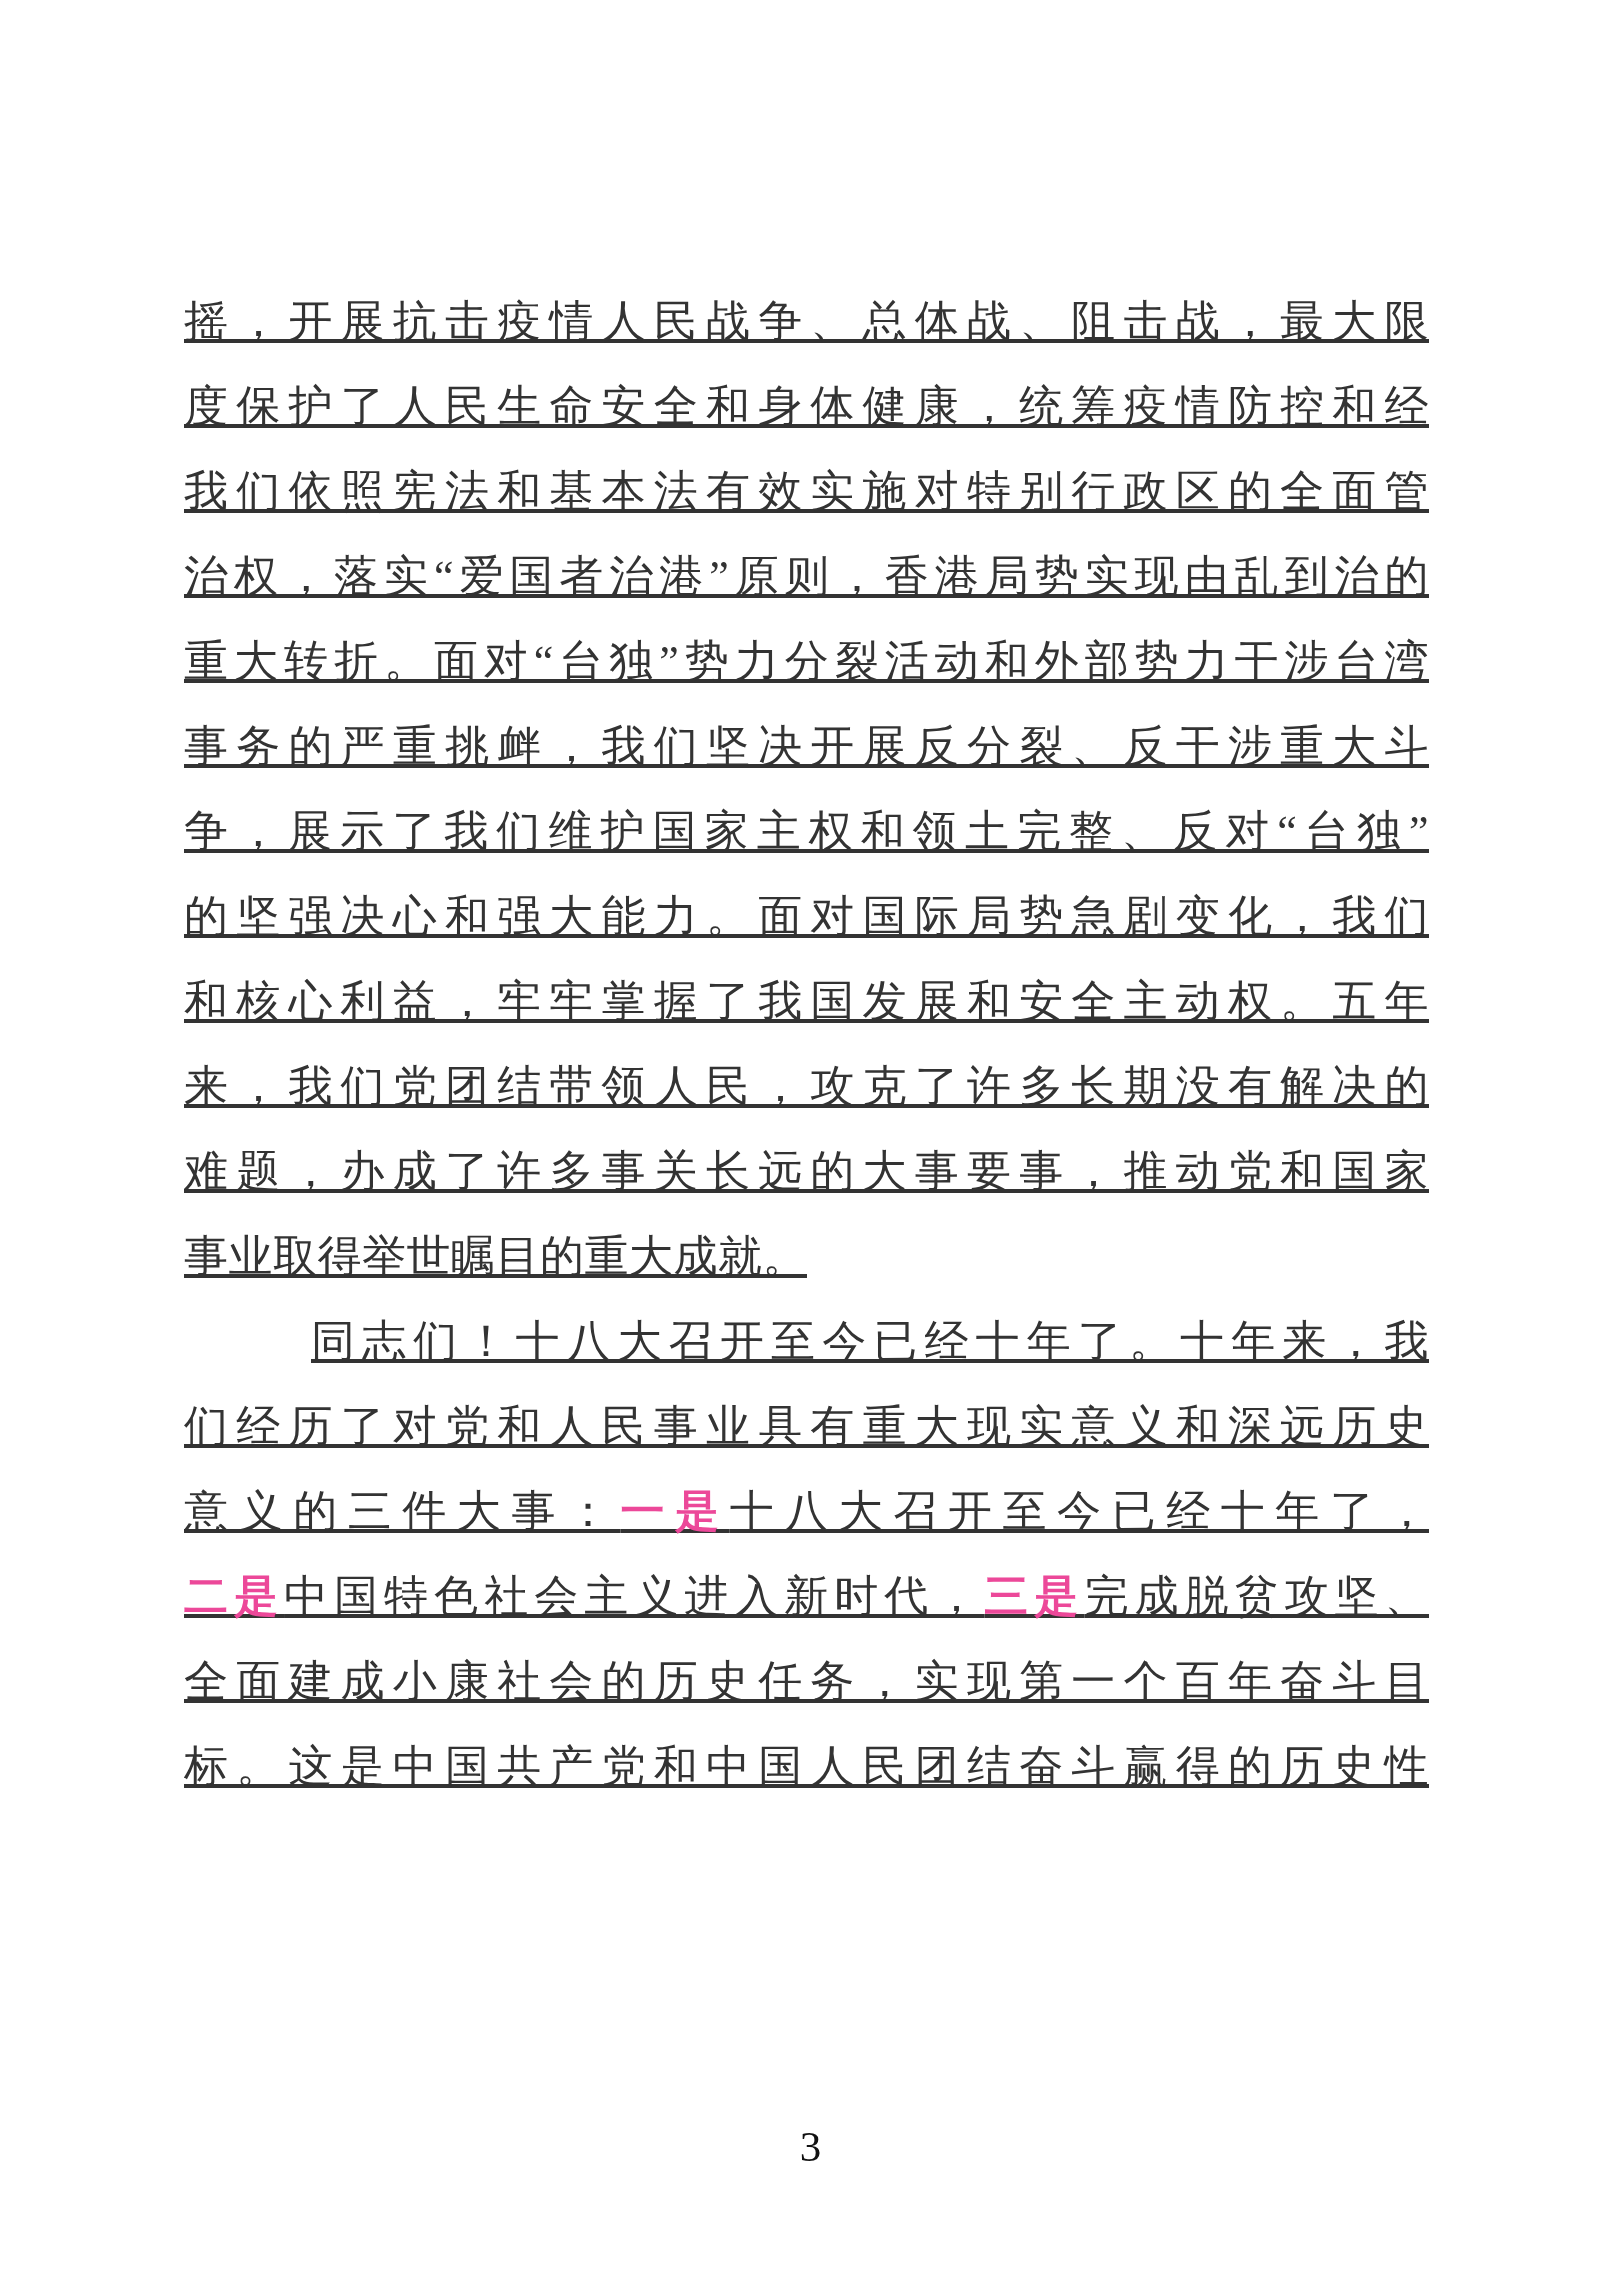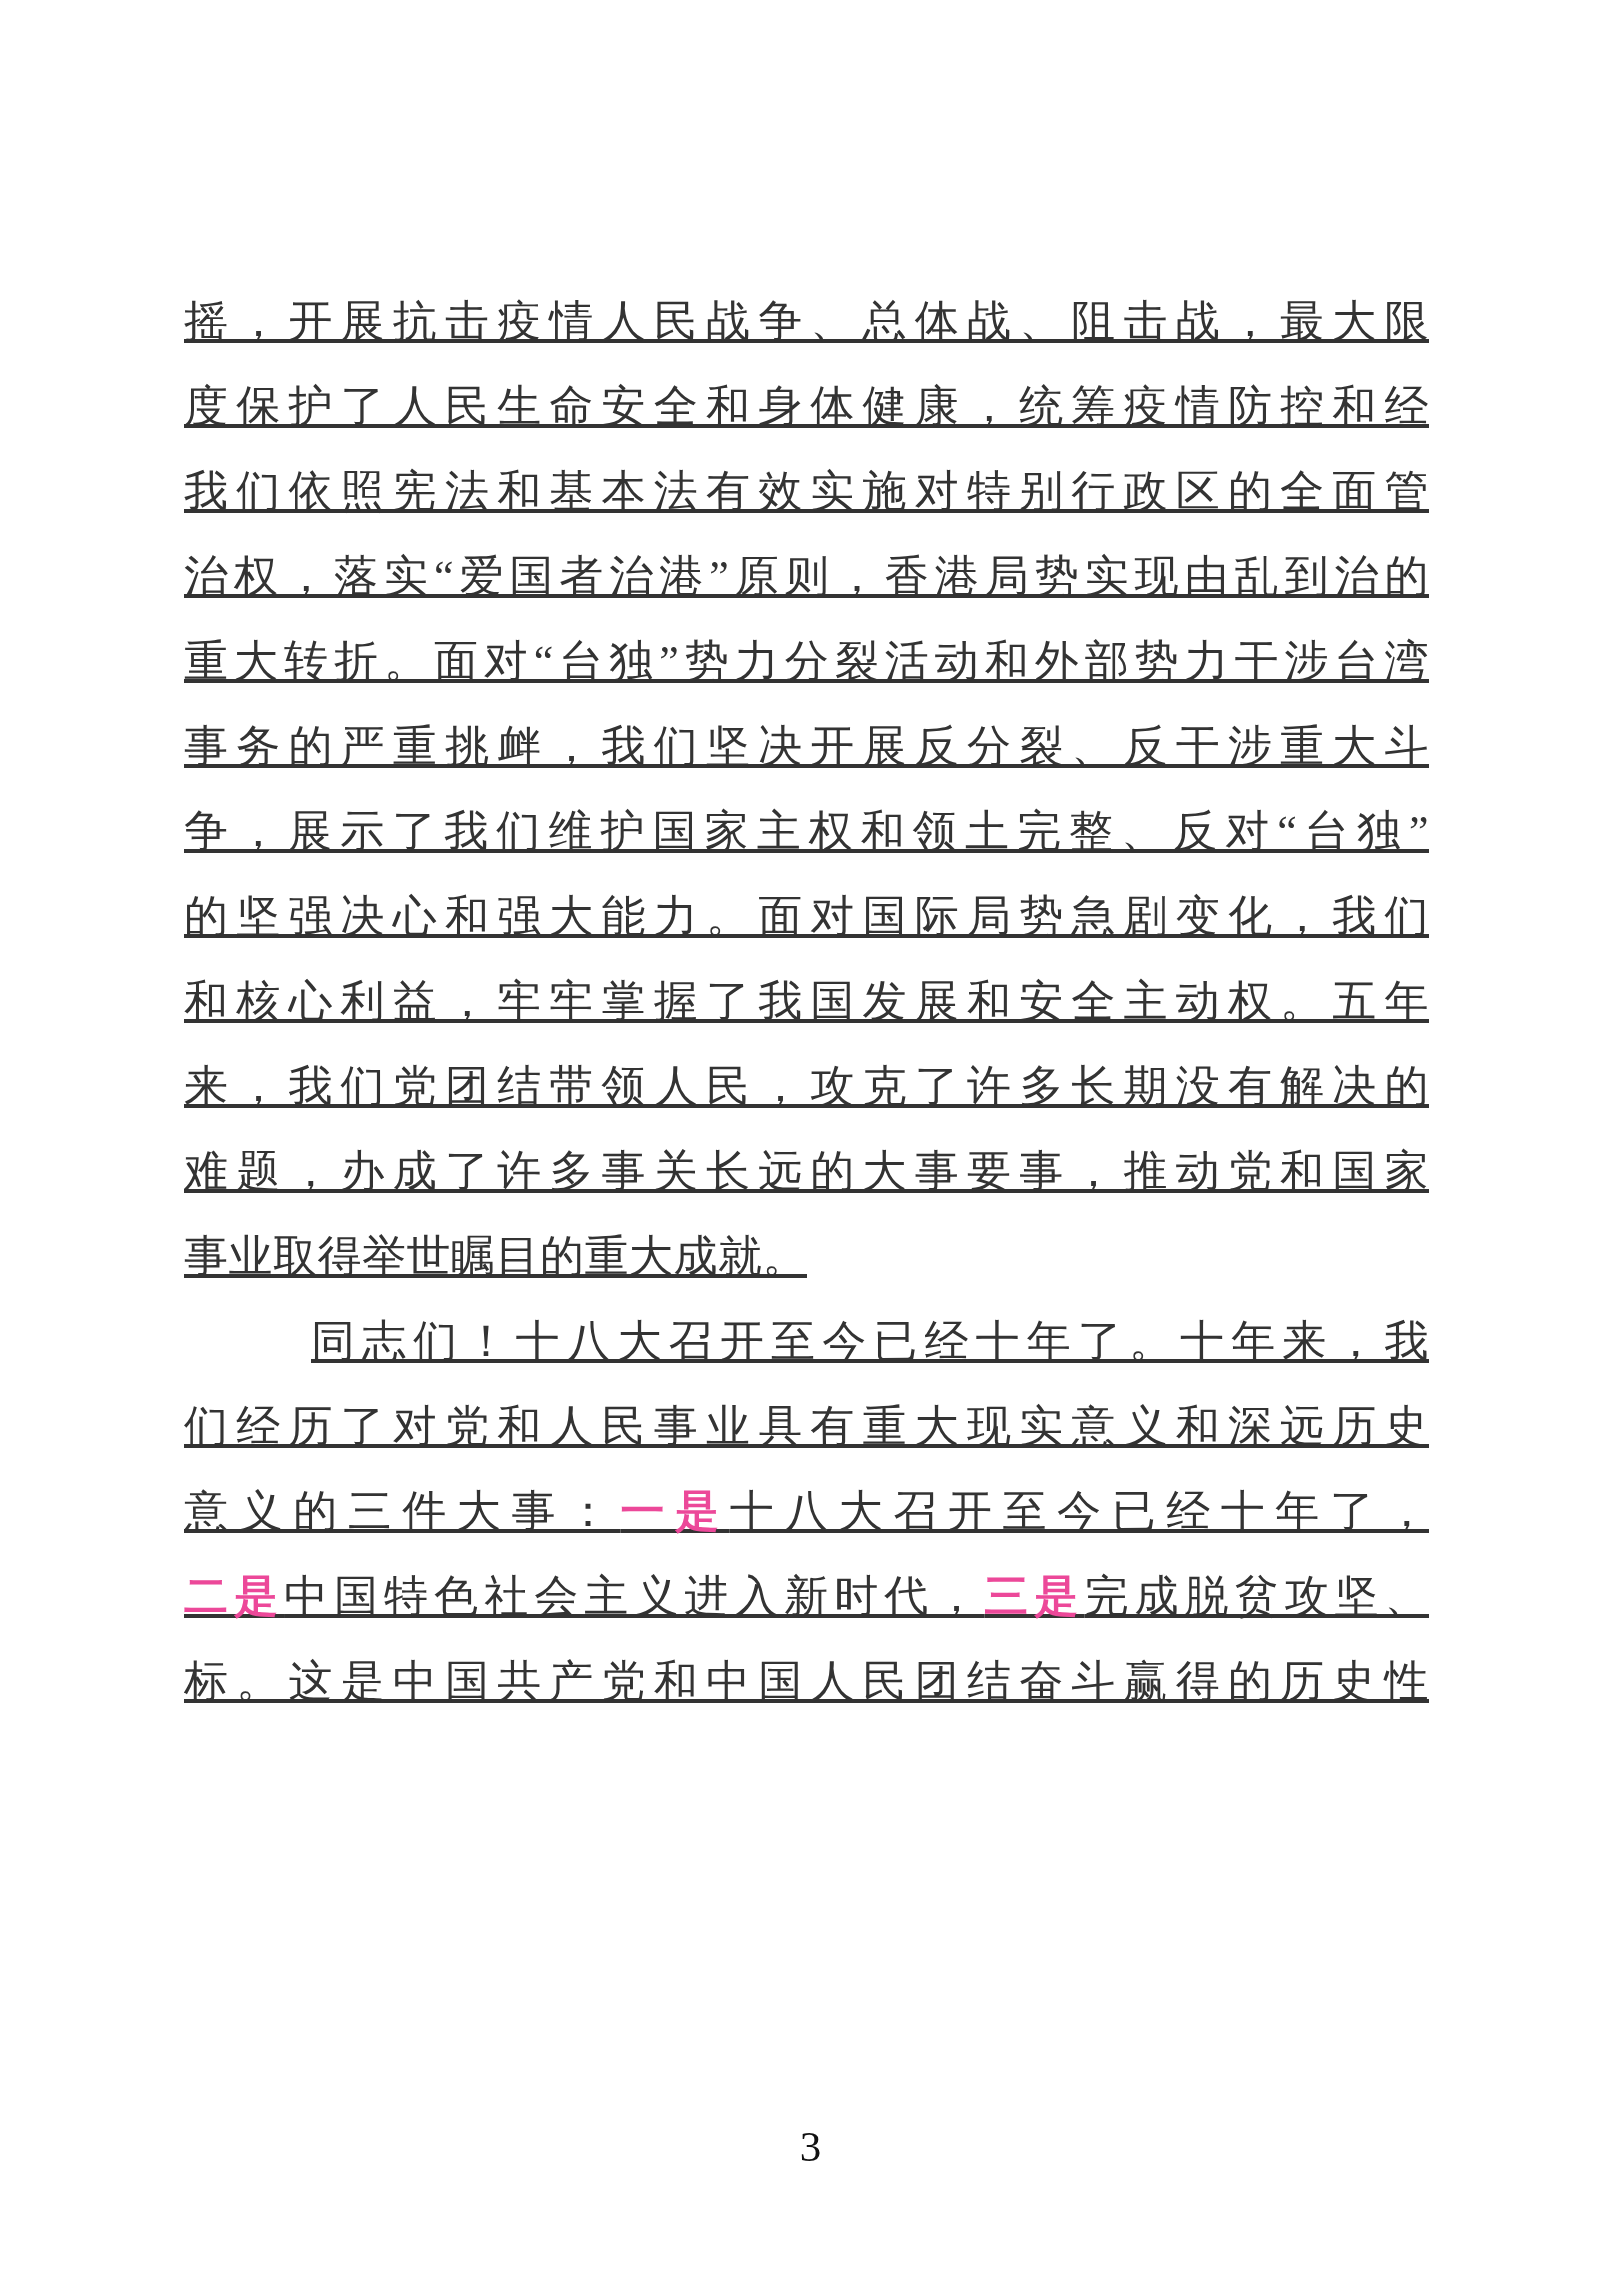--- a/index.html
+++ b/index.html
@@ -69,17 +69,18 @@
       <div class="text-line fill"><span class="seg">争，展示了我们维护国家主权和领土完整、反对“台独”</span></div>
       <div class="text-line fill"><span class="seg">的坚强决心和强大能力。面对国际局势急剧变化，我们</span></div>
       <div class="text-line fill"><span class="seg">和核心利益，牢牢掌握了我国发展和安全主动权。五年</span></div>
       <div class="text-line fill"><span class="seg">来，我们党团结带领人民，攻克了许多长期没有解决的</span></div>
       <div class="text-line fill"><span class="seg">难题，办成了许多事关长远的大事要事，推动党和国家</span></div>
       <div class="text-line noFill"><span class="seg">事业取得举世瞩目的重大成就。</span></div>
       <div class="text-line fill indent"><span class="seg">同志们！十八大召开至今已经十年了。十年来，我</span></div>
       <div class="text-line fill"><span class="seg">们经历了对党和人民事业具有重大现实意义和深远历史</span></div>
       <div class="text-line fill"><span class="seg">意义的三件大事：</span><span class="seg bold">一是</span><span class="seg">十八大召开至今已经十年了，</span></div>
       <div class="text-line fill"><span class="seg bold">二是</span><span class="seg">中国特色社会主义进入新时代，</span><span class="seg bold">三是</span><span class="seg">完成脱贫攻坚、</span></div>
+      <div class="text-line fill"><span class="seg">全面建成小康社会的历史任务，实现第一个百年奋斗目</span></div>
       <div class="text-line fill"><span class="seg">标。这是中国共产党和中国人民团结奋斗赢得的历史性</span></div>
     </div>
   <div id="page-number">3</div>
 </div>
 
 
 </body></html>

